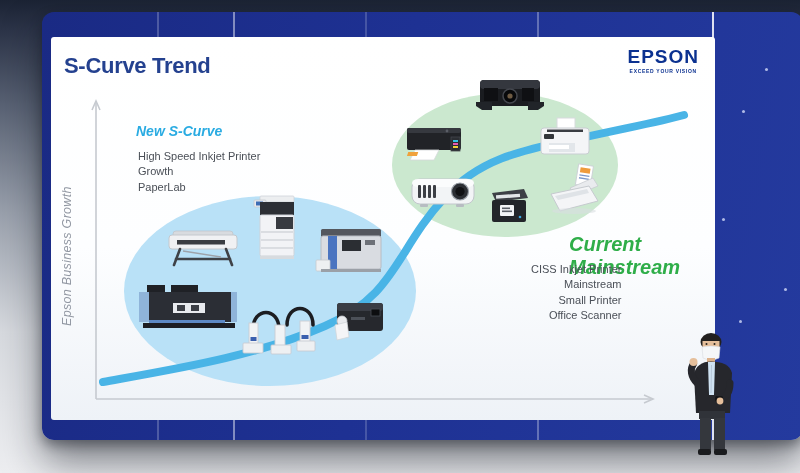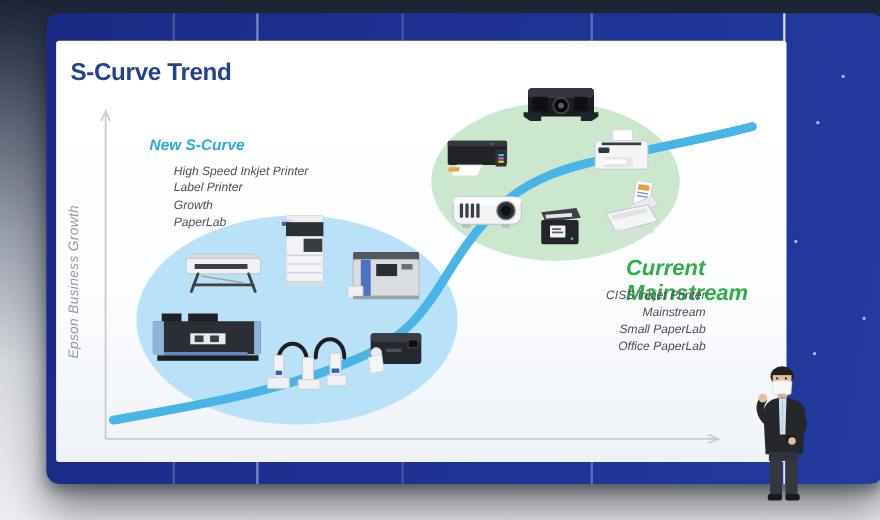--- a/index.html
+++ b/index.html
@@ -28,21 +28,21 @@
   .logo .word{font-size:19px;font-weight:800;letter-spacing:1px;line-height:1;}
   .logo .tag{font-size:5px;font-weight:bold;letter-spacing:.7px;margin-top:2px;}
   .y-label{
     position:absolute;left:6px;top:88px;height:262px;width:20px;
     writing-mode:vertical-rl;transform:rotate(180deg);
     display:flex;align-items:center;justify-content:center;
     font-size:12.5px;font-style:italic;color:#9298a3;letter-spacing:.3px;
   }
   .h-new{position:absolute;left:85px;top:86px;font-size:14px;font-weight:bold;font-style:italic;color:#29abe2;}
   .h-cur{position:absolute;left:478px;top:196px;font-size:20px;font-weight:bold;font-style:italic;color:#2fae49;margin-left:40px;}
-  .plist{position:absolute;font-size:11px;font-style:italic;color:#4a4f57;margin-left:20px;}
+  .plist{position:absolute;font-size:11px;color:#4a4f57;}
   .plist .list-line{line-height:15.4px;white-space:nowrap;}
   .list-new{left:87px;top:112px;}
   .list-cur{left:480px;top:225px;text-align:right;}
   .prod{position:absolute;}
   .prod svg{display:block;width:100%;height:100%;}
   .presenter{position:absolute;left:684px;top:331px;width:64px;height:127px;z-index:6;}
   .diagram-svg{position:absolute;left:0;top:0;}
 </style>
 </head>
 <body>
@@ -67,34 +67,37 @@
       <path d="M 52 345 C 130 331 205 319 274 289 C 346 258 344 214 394 160 C 432 118 480 112 530 101 C 580 90 612 84 633 78" fill="none" stroke="#49b4e6" stroke-width="8" stroke-linecap="round"></path>
       <g stroke="#c6cad0" stroke-width="1.6" fill="none">
         <line x1="45" y1="362" x2="45" y2="66"></line>
         <polyline points="41,73 45,64 49,73"></polyline>
         <line x1="45" y1="362" x2="600" y2="362"></line>
         <polyline points="593,358 602,362 593,366"></polyline>
       </g>
     </svg>
 
     <div class="slide-title">S-Curve Trend</div>
+    <div class="logo">
+      <div class="word">EPSON</div>
+      <div class="tag">EXCEED YOUR VISION</div>
+    </div>
     <div class="y-label">Epson Business Growth</div>
     <div class="h-new">New S-Curve</div>
     <div class="plist list-new">
         <div class="list-line">High Speed Inkjet Printer</div>
-        <div class="list-line">Label Printer</div>
         <div class="list-line">Growth</div>
         <div class="list-line">PaperLab</div>
       </div>
     <div class="h-cur">Current Mainstream</div>
     <div class="plist list-cur">
         <div class="list-line">CISS Inkjet Printer</div>
         <div class="list-line">Mainstream</div>
-        <div class="list-line">Small PaperLab</div>
-        <div class="list-line">Office PaperLab</div>
+        <div class="list-line">Small Printer</div>
+        <div class="list-line">Office Scanner</div>
       </div>
 
     <div class="prod" style="left:419px;top:35px;width:80px;height:46px;">
       <svg viewBox="0 0 80 46">
         <rect x="10" y="8" width="60" height="26" rx="4" fill="#1a1c20"></rect>
         <rect x="10" y="8" width="60" height="9" rx="4" fill="#34373e"></rect>
         <rect x="14" y="16" width="14" height="13" fill="#0f1013"></rect>
         <rect x="52" y="16" width="12" height="13" fill="#0f1013"></rect>
         <circle cx="40" cy="24" r="7" fill="#08090b" stroke="#44474e" stroke-width="1.5"></circle>
         <circle cx="40" cy="24" r="2.6" fill="#6e5b43"></circle>

